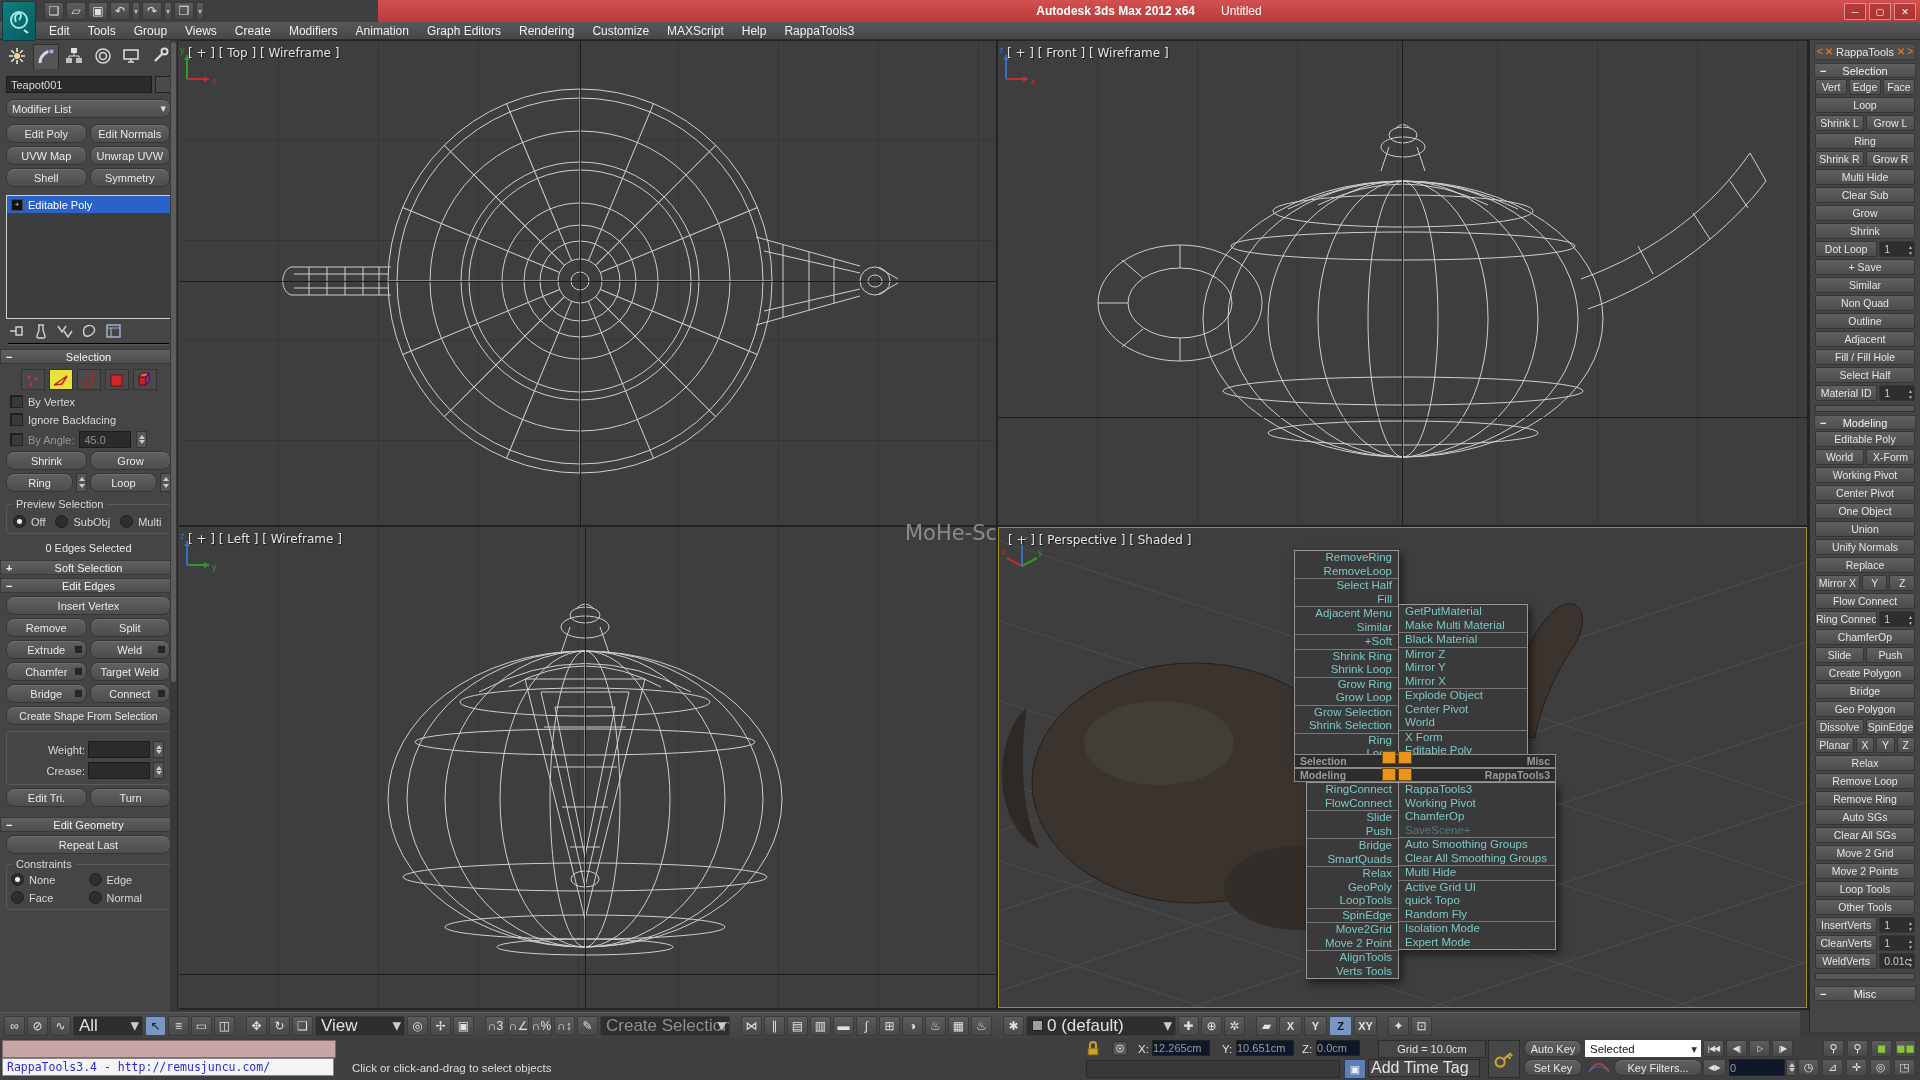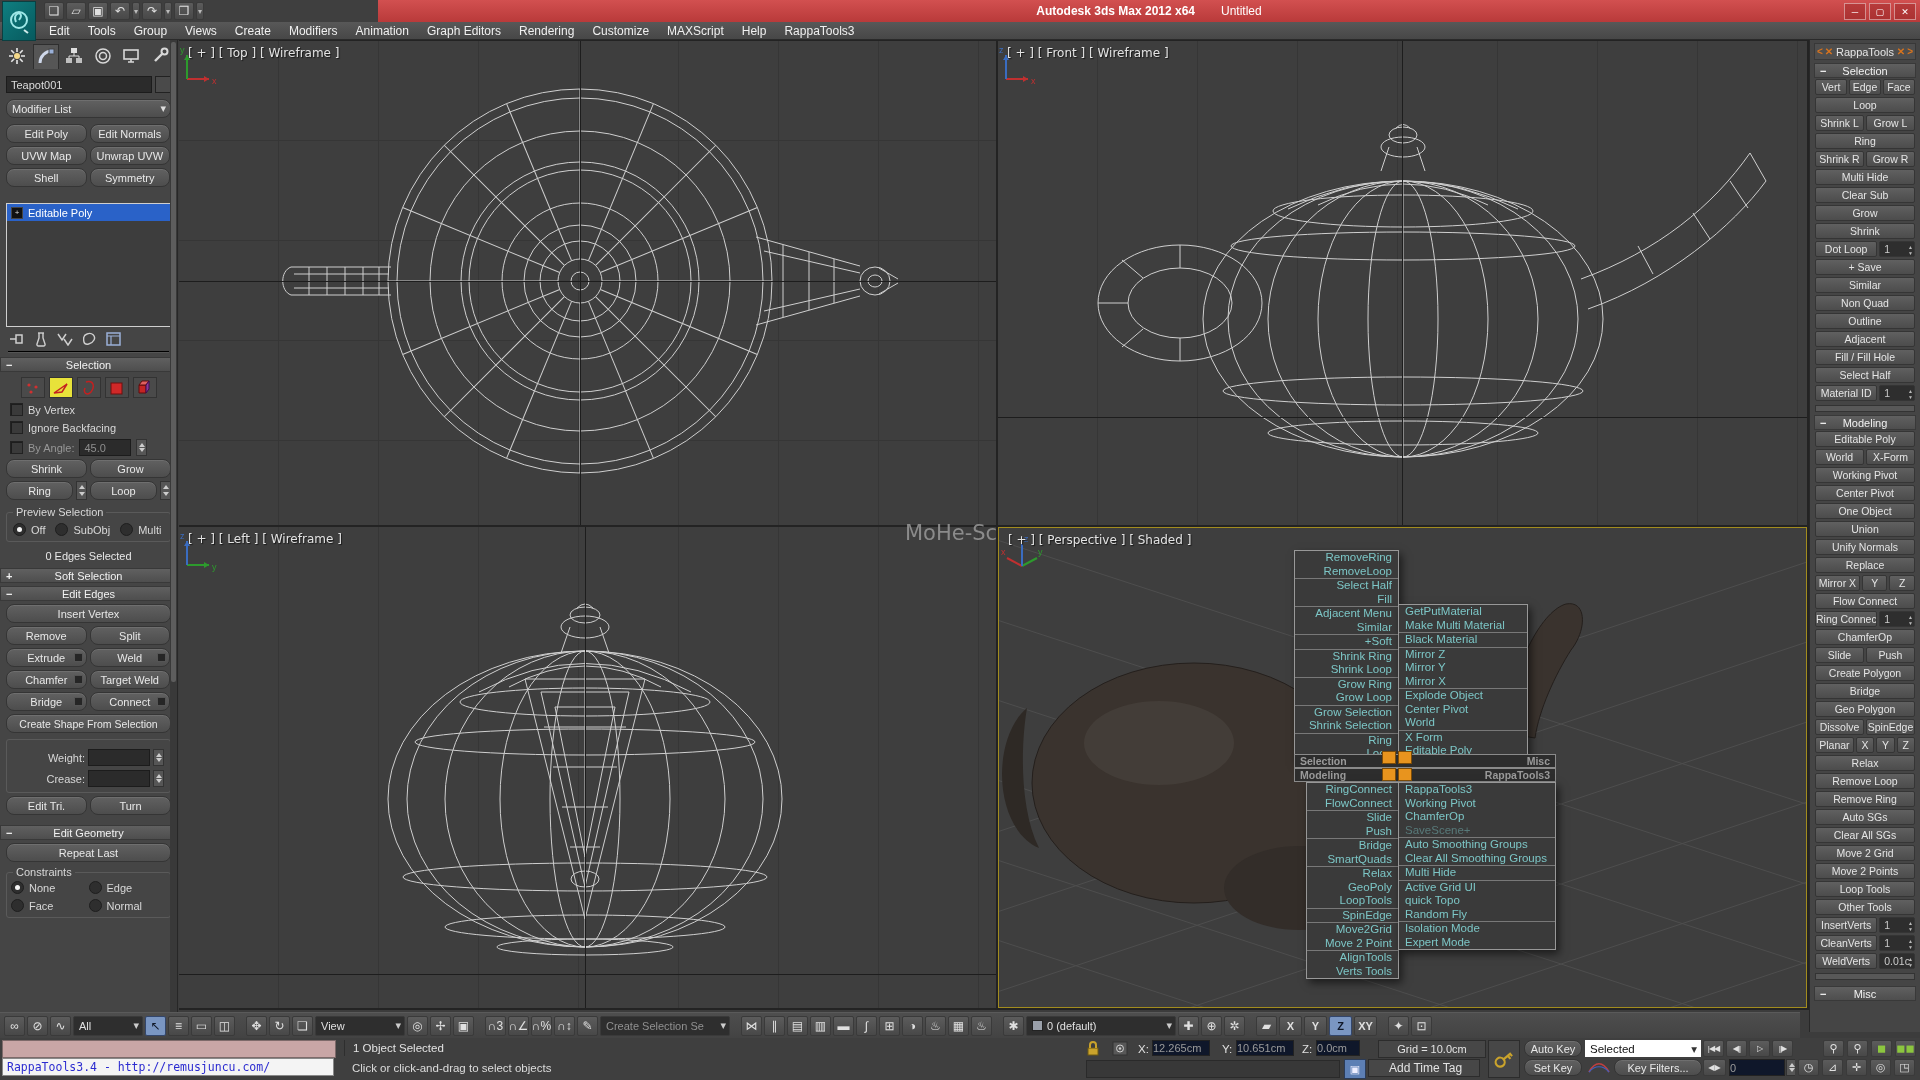--- a/index.html
+++ b/index.html
@@ -51,21 +51,21 @@
   #cp-scroll{position:absolute;right:0;top:0;width:7px;height:972px;background:#393939}
   #cp-scroll .thumb{position:absolute;left:1px;top:2px;width:5px;height:640px;background:#5d5d5d;border-radius:2px}
   #cp-tabs{display:flex;gap:2px;padding:3px 4px;align-items:center}
   .cp-tab{width:25px;height:24px;display:flex;align-items:center;justify-content:center;border:1px solid transparent}
   .cp-tab.active{background:#565656;border:1px solid #2e2e2e;border-bottom:none}
   #name-row{display:flex;gap:3px;margin:4px 6px 0 6px}
   #obj-name{flex:1}
   #obj-color{width:16px;height:17px;background:#4a4a4a;border:1px solid #222;box-sizing:border-box}
   #modlist{margin:6px 6px 0 6px;justify-content:flex-start;padding-left:5px}
   #modlist::after{content:"▾";position:absolute;right:4px;color:#ddd}
-  #modbtns{display:flex;flex-wrap:wrap;gap:3px;margin:6px 6px 16px 6px}
+  #modbtns{display:flex;flex-wrap:wrap;gap:3px;margin:6px 6px 8px 6px}
   #modbtns .btn{width:calc(50% - 2px)}
   #stackbox{margin:7px 6px 0 6px;height:124px;background:#3d3d3d;border:1px solid #cfcfcf;box-sizing:border-box}
   #stackrow{height:17px;background:#2a62c8;color:#fff;display:flex;align-items:center;gap:5px;padding:0 4px;font-size:11px}
   #stackrow .sq{width:10px;height:10px;background:#111;border:1px solid #444;color:#ddd;font-size:8px;line-height:9px;text-align:center}
   #stacktools{display:flex;gap:6px;align-items:center;margin:4px 8px;padding-bottom:4px;border-bottom:2px groove #555}
   .st-ic{width:18px;height:16px;display:flex;align-items:center;justify-content:center}
   #subobj{display:flex;gap:4px;justify-content:center;margin:5px 6px 2px 6px}
   .so{width:24px;height:21px;display:flex;align-items:center;justify-content:center;background:#4a4a4a;
     border:1px solid #333;box-sizing:border-box}
   .so.active{background:#e8e23a}
@@ -130,21 +130,21 @@
   .rt-strip{height:5px;background:#585858;border:1px solid #333;margin:3px 1px}
   
   #mtoolbar{position:absolute;left:0;top:1012px;width:1800px;height:26px;background:linear-gradient(#4e4e4e,#434343);
     border-top:1px solid #5a5a5a;display:flex;align-items:center;padding:0 4px;box-sizing:border-box;gap:2px;z-index:20}
   .tbi{width:21px;height:20px;background:linear-gradient(#5c5c5c,#484848);border:1px solid #3a3a3a;border-radius:2px;
     color:#e0e0e0;display:flex;align-items:center;justify-content:center;font-size:12px;box-sizing:border-box;flex:none;
     overflow:hidden;white-space:nowrap}
   .tbi.active{background:#7a96c2;border-color:#33466b;color:#101828}
   .tbi.txt{font-size:11px;font-weight:bold;width:23px}
   .tbi.sep{width:7px;background:none;border:none}
-  .tbi.dd{justify-content:flex-start;padding:0 14px 0 5px;position:relative;background:#2e2e2e;font-size:11px}
+  .tbi.dd{justify-content:flex-start;padding:0 14px 0 5px;position:relative;background:#2e2e2e;font-size:17px}
   .tbi.dd::after{content:"▾";position:absolute;right:3px;color:#ccc}
   .tbi.w70{width:70px}.tbi.w90{width:90px}.tbi.w130{width:130px}.tbi.w150{width:150px}
   .tbi.dim{color:#909090}
   .tbi.chip::before{content:"";width:9px;height:9px;background:#9aa0aa;border:1px solid #222;margin-right:4px}
   .tbi.green{color:#8cc63f;font-size:10px}
   
   #sbar{position:absolute;left:0;top:1038px;width:1920px;height:42px;background:#3f3f3f;z-index:20}
   #listener1{position:absolute;left:2px;top:2px;width:332px;height:16px;background:#c9a6a6;border:1px solid #7e6a6a}
   #listener2{position:absolute;left:2px;top:20px;width:332px;height:18px;background:#f4f4f4;border:1px solid #888;
     color:#2b2bd0;font-family:"DejaVu Sans Mono",monospace;font-size:11.5px;display:flex;align-items:center;padding-left:4px;box-sizing:border-box}
@@ -154,21 +154,21 @@
     padding-left:8px;display:flex;align-items:center}
   .slabel{position:absolute;color:#e0e0e0;font-size:11.5px;top:5px}
   .sfield{position:absolute;top:2px;height:16px;background:#0f172a;border:1px solid #222;color:#9b9b9b;
     display:flex;align-items:center;box-sizing:border-box;font-size:11px}
   #gridbox{position:absolute;left:1378px;top:2px;width:106px;height:16px;background:#474747;border:1px solid #2c2c2c;
     color:#e3e3e3;display:flex;align-items:center;justify-content:center}
   #timetag-bar{position:absolute;left:1086px;top:22px;width:252px;height:16px;background:#383838;border:1px solid #2a2a2a}
   #iso-ic{position:absolute;left:1344px;top:21px;width:20px;height:18px;background:#5d7fb4;border:1px solid #2c3c58;
     display:flex;align-items:center;justify-content:center;color:#eef;font-size:11px}
   #timetag{position:absolute;left:1368px;top:21px;width:112px;height:18px;background:#474747;border:1px solid #2c2c2c;
-    color:#e3e3e3;display:flex;align-items:center;padding-left:20px;box-sizing:border-box;font-size:12px}
+    color:#e3e3e3;display:flex;align-items:center;padding-left:2px;box-sizing:border-box;font-size:16px}
   #keyicon{position:absolute;left:1488px;top:2px;width:30px;height:36px;background:#474747;border:1px solid #2c2c2c;
     display:flex;align-items:center;justify-content:center}
   .skbtn{position:absolute;width:58px;height:17px}
   #selected-dd{position:absolute;left:1585px;top:2px;width:116px;height:17px;background:#fff;color:#111;
     display:flex;align-items:center;padding-left:5px;box-sizing:border-box;font-size:11.5px}
   #selected-dd::after{content:"▾";position:absolute;right:4px;color:#333}
   #curve-ic{position:absolute;left:1587px;top:21px;width:24px;height:17px}
   #keyfilters{position:absolute;left:1614px;top:21px;width:88px;height:17px}
   #transport{position:absolute;left:1703px;top:2px;display:flex;gap:2px}
   #transport .tbi{height:17px;font-size:8px;letter-spacing:-1px;width:21px}
@@ -913,21 +913,20 @@
     <span class="tbi txt active">Z</span>
     <span class="tbi txt">XY</span>
     <span class="tbi sep"></span>
     <span class="tbi">✦</span>
     <span class="tbi">⊡</span>
   </div>
 
 <div id="sbar">
   <div id="listener1"></div>
   <div id="listener2">RappaTools3.4 - http://remusjuncu.com/</div>
-  <div id="prompt1">1 Object Selected</div>
   <div id="prompt2">Click or click-and-drag to select objects</div>
 
   <svg class="abs" style="left:1086px;top:3px" width="14" height="15" viewBox="0 0 14 15">
     <rect x="2" y="7" width="10" height="7" fill="#caa32c" stroke="#6e5a12"></rect>
     <path d="M4 7 V4 a3 3 0 0 1 6 0 V7" fill="none" stroke="#caa32c" stroke-width="2"></path>
   </svg>
   <svg class="abs" style="left:1112px;top:3px" width="16" height="15" viewBox="0 0 16 15">
     <rect x="1" y="1" width="14" height="13" fill="#585858" stroke="#333"></rect>
     <circle cx="8" cy="7.5" r="3.5" fill="none" stroke="#cfcfcf"></circle>
       <circle cx="8" cy="7.5" r="1.2" fill="#cfcfcf"></circle>

